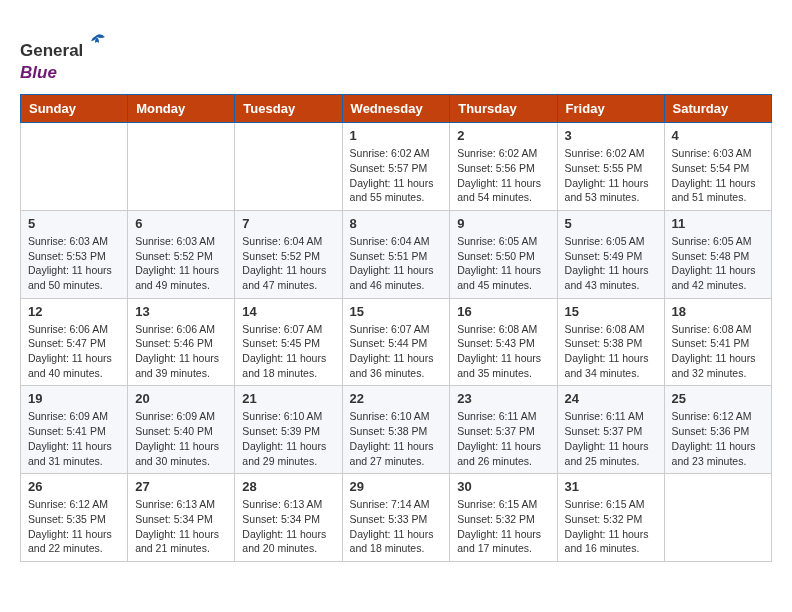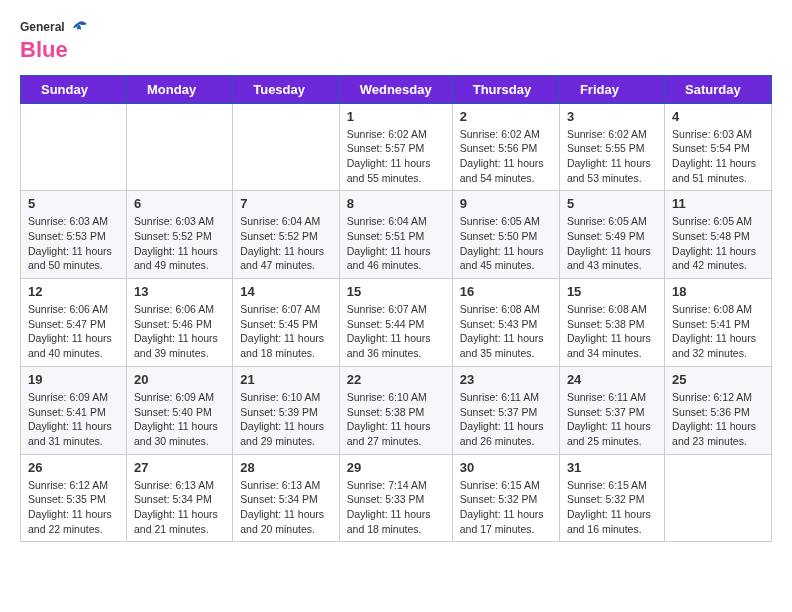--- a/index.html
+++ b/index.html
@@ -32,24 +32,24 @@
     .subtitle {
       font-size: 16px;
       color: #555;
     }
     .calendar {
       width: 100%;
       border-collapse: collapse;
       border: 1px solid #ccc;
     }
     .calendar th {
-      background-color: #6d28d9;
+      background-color: #c2410c;
       color: #fff;
       text-align: left;
-      padding: 6px 20px;
+      padding: 6px 8px;
       font-size: 13px;
       border: 1px solid #1a5faa;
     }
     .calendar td {
       vertical-align: top;
       padding: 5px 7px;
       border: 1px solid #ccc;
       width: 108px;
       min-height: 85px;
       font-size: 11px;
@@ -73,27 +73,27 @@
       background: #fff !important;
     }
   </style>
 </head>
 <body>
 
 <div class="header">
   <div class="logo">
   <div style="display:flex;flex-direction:column;line-height:1.3;">
     <div style="display:flex;align-items:center;gap:2px;">
-      <span style="font-size:12px;font-weight:bold;color:#333;">General</span>
+      <span style="font-size:17px;font-weight:bold;color:#333;margin-top:20px;">General</span>
       <svg width="20" height="16" viewBox="0 0 20 16" style="margin-left:2px;">
         <path d="M10 2 Q14 0 18 4 Q14 6 10 4 Q8 8 4 8 Q6 4 10 2Z" fill="#1a5faa"></path>
         <path d="M10 4 Q12 6 12 10 Q10 8 8 10 Q8 6 10 4Z" fill="#1a5faa"></path>
       </svg>
     </div>
-    <span style="font-size:22px;font-weight:bold;color:#ec4899;">Blue</span>
+    <span style="font-size:17px;font-weight:bold;color:#701a75;font-style:italic;">Blue</span>
   </div>
 </div>
   <div class="title-block">
     <div class="month-title"></div>
     <div class="subtitle"></div>
   </div>
 </div>
 
 <table class="calendar">
   <thead>

